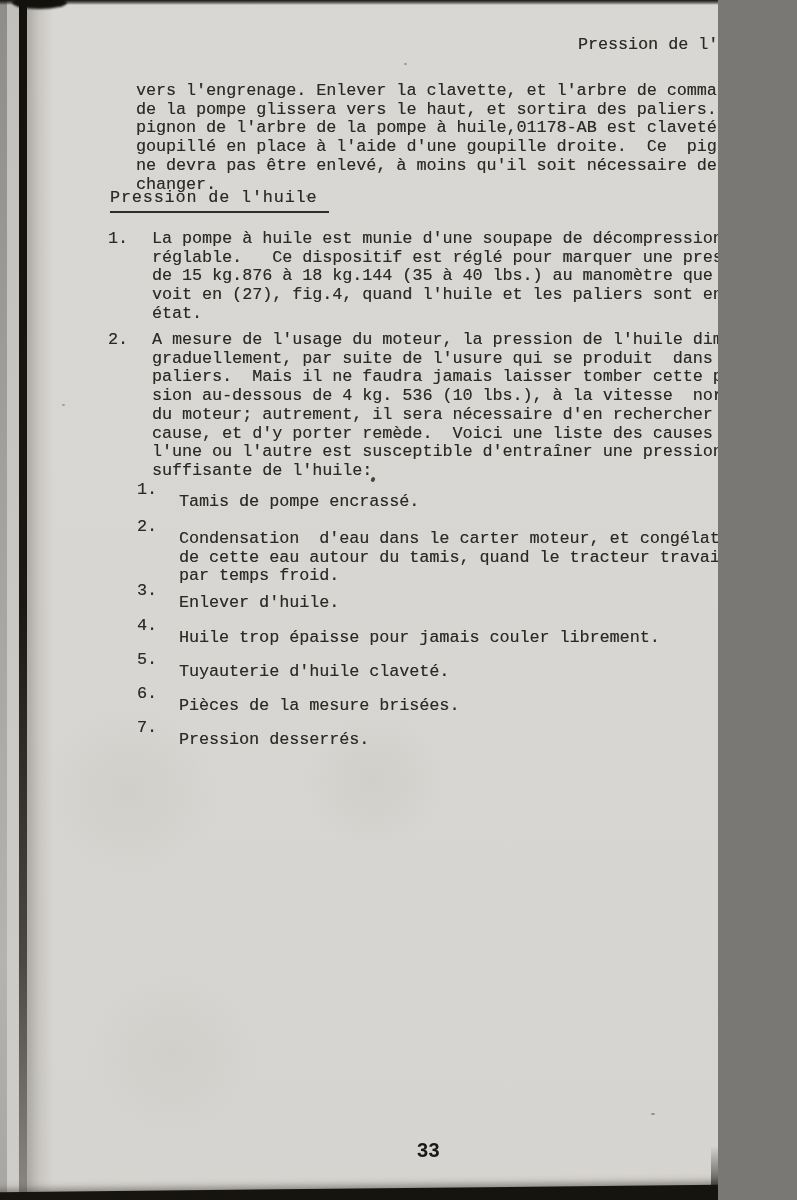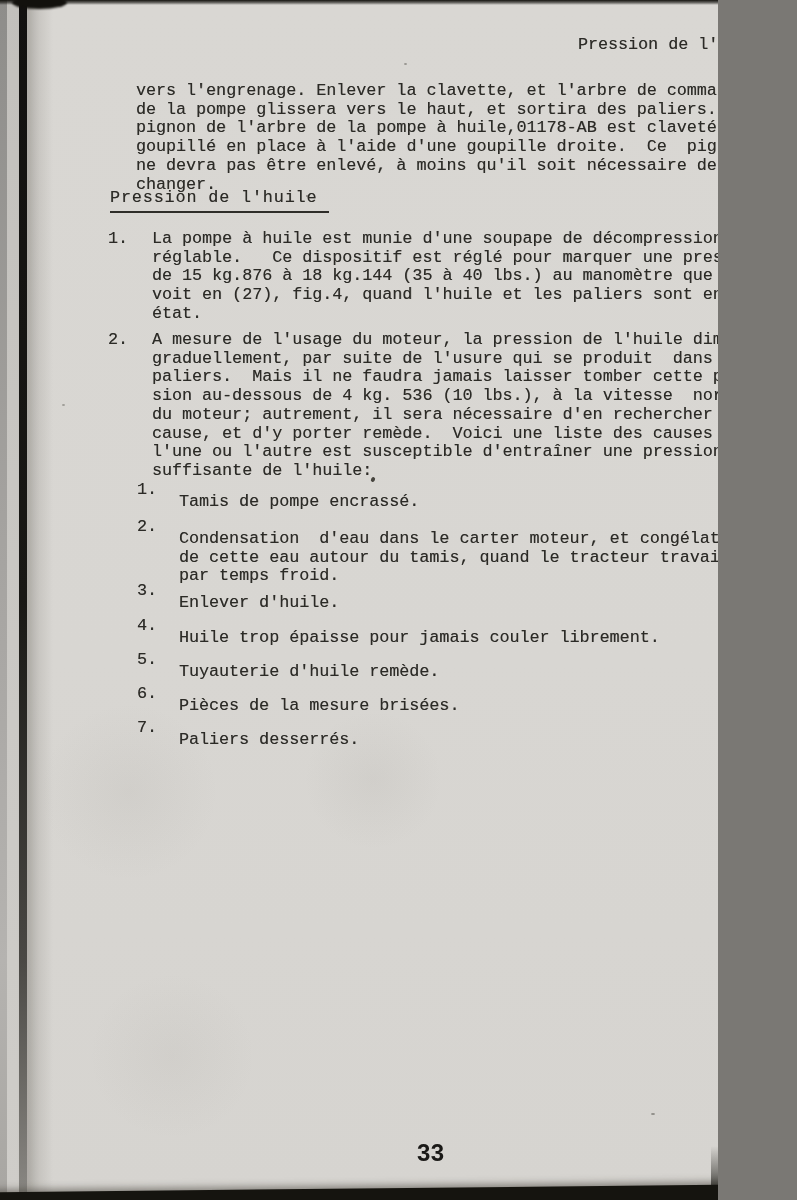--- a/index.html
+++ b/index.html
@@ -29,21 +29,21 @@
   }
   .item{position:absolute;}
   .item .num{position:absolute;left:0;top:0;}
   .item .lines{position:absolute;left:44px;top:0;}
   .cause{position:absolute;}
   .cause .num{position:absolute;left:0;top:0;}
   .cause .lines{position:absolute;left:42px;top:12px;}
   .page-number{
     position:absolute;left:417px;top:1139px;
     font-family:"Liberation Sans","DejaVu Sans",sans-serif;
-    font-weight:bold;font-size:24px;letter-spacing:0.5px;color:#1a1917;
+    font-weight:bold;font-size:20px;letter-spacing:0.5px;color:#1a1917;
   }
   
   .edge-top{position:absolute;left:0;top:0;right:0;height:5px;
     background:linear-gradient(180deg,#14130f 0%,rgba(20,19,15,0.55) 55%,rgba(20,19,15,0) 100%);}
   .corner-blob{position:absolute;left:12px;top:-4px;width:55px;height:13px;border-radius:50%;
     background:#12110d;filter:blur(1px);}
   .spine-outer{position:absolute;left:0;top:0;bottom:0;width:7px;
     background:linear-gradient(180deg,#8e8d8a 0%,#a5a3a0 45%,#b5b3b0 80%,#a8a6a2 100%);}
   .spine-mid{position:absolute;left:7px;top:0;bottom:0;width:12px;
     background:linear-gradient(180deg,#c2c0bc 0%,#cbc9c5 60%,#cfcdc9 100%);}
@@ -129,26 +129,26 @@
   <div class="cause" style="left:137px;top:582px;">
     <span class="mono num">3.</span>
     <div class="mono lines">Enlever d'huile.</div>
   </div>
   <div class="cause" style="left:137px;top:617px;">
     <span class="mono num">4.</span>
     <div class="mono lines">Huile trop épaisse pour jamais couler librement.</div>
   </div>
   <div class="cause" style="left:137px;top:651px;">
     <span class="mono num">5.</span>
-    <div class="mono lines">Tuyauterie d'huile remède.</div>
+    <div class="mono lines">Tuyauterie d'huile claveté.</div>
   </div>
   <div class="cause" style="left:137px;top:685px;">
     <span class="mono num">6.</span>
     <div class="mono lines">Pièces de la mesure brisées.</div>
   </div>
   <div class="cause" style="left:137px;top:719px;">
     <span class="mono num">7.</span>
-    <div class="mono lines">Paliers desserrés.</div>
+    <div class="mono lines">Pression desserrés.</div>
   </div>
 
   <div class="page-number">33</div>
 
 </div>
 
 </body></html>

